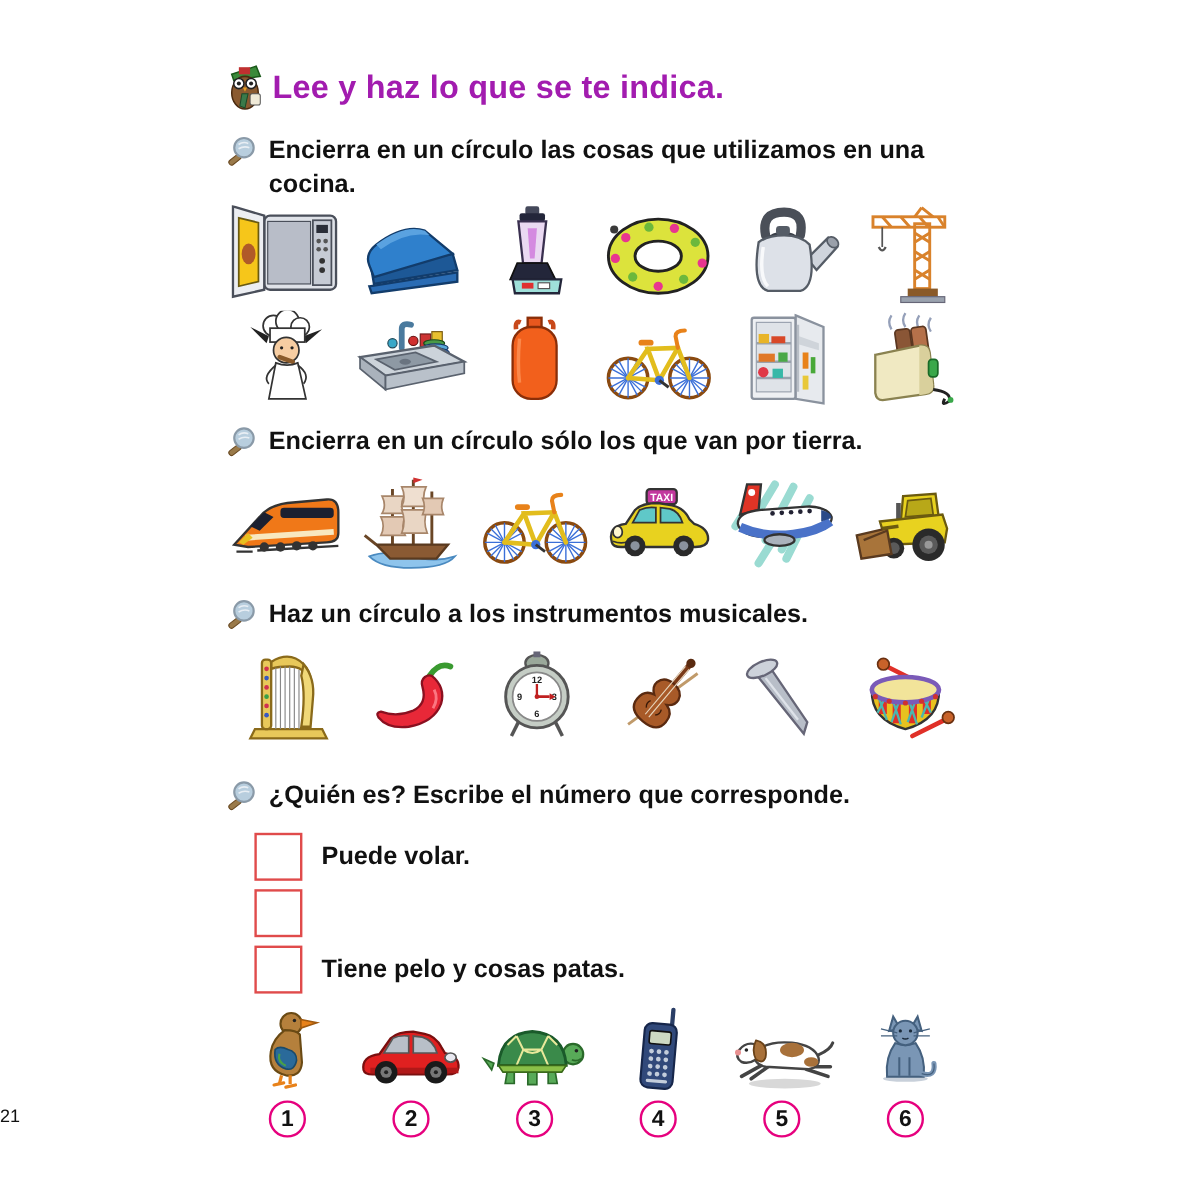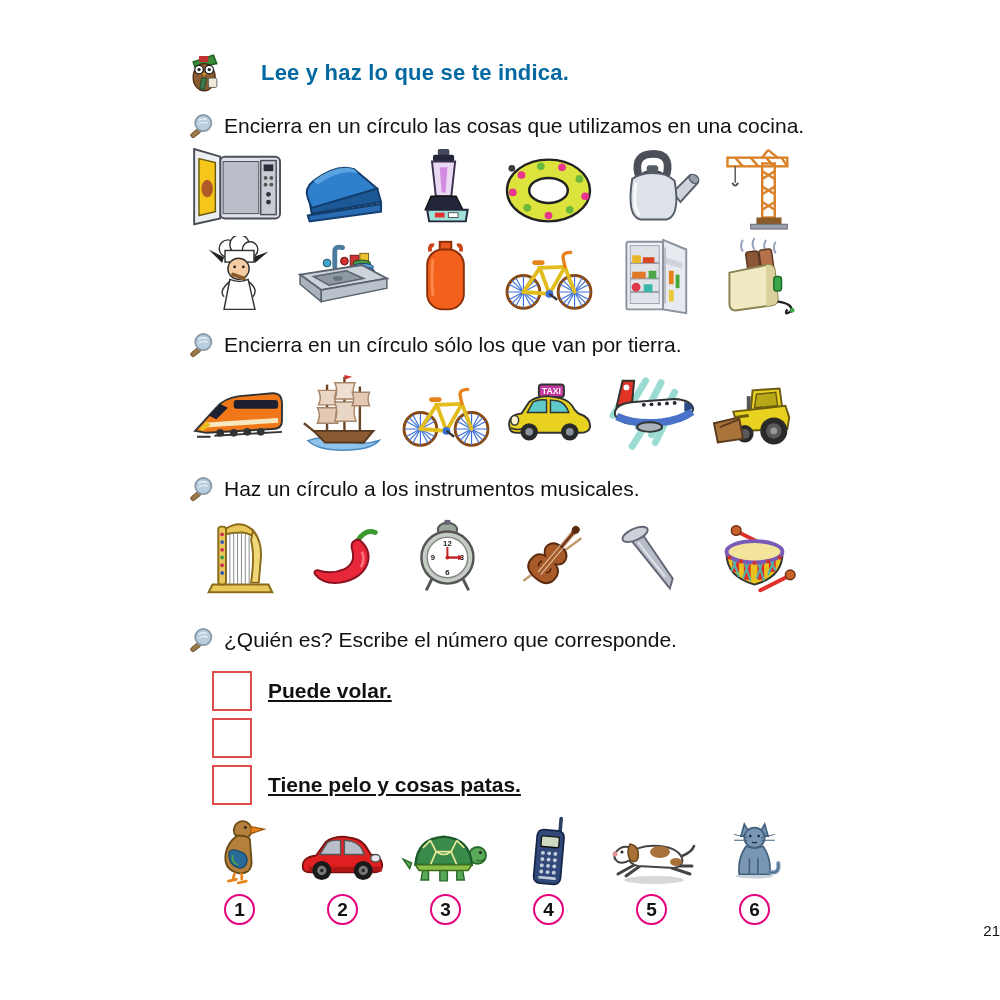--- a/index.html
+++ b/index.html
@@ -1,36 +1,36 @@
 <!DOCTYPE html>
 <html><head>
 <meta charset="utf-8">
 <style>
   html,body{margin:0;padding:0;background:#fff;width:1000px;height:1000px;overflow:hidden;
     font-family:"Liberation Sans",sans-serif;color:#111;}
   .page{position:relative;width:1000px;height:1000px;background:#fff;}
   .content{position:absolute;left:188px;top:52px;width:622px;}
   .header-row{display:flex;align-items:center;gap:5px;height:42px;}
-  .header-title{color:#0369a1;font-size:22px;font-weight:bold;letter-spacing:.2px;margin-left:34px;}
+  .header-title{color:#a21caf;font-size:27px;font-weight:bold;letter-spacing:.2px;}
   .instr{display:flex;align-items:flex-start;gap:9px;}
   .instr .mag{flex:0 0 auto;margin-top:1px;}
-  .instr-text{font-size:21px;font-weight:normal;line-height:1.32;width:590px;}
+  .instr-text{font-size:21px;font-weight:bold;line-height:1.32;width:590px;}
   .i1{margin-top:18px}.i2{margin-top:9px}.i3{margin-top:16px}.i4{margin-top:23px}
   .pic-row{display:flex;width:620px;}
   .r1{margin-top:4px}.r2{margin-top:2px}.r3{margin-top:10px}.r4{margin-top:10px}.r5{margin-top:8px}
   .pic-cell{width:103px;height:86px;display:flex;align-items:flex-start;justify-content:center;}
-  .statements{margin:12px 0 0 24px;text-decoration:underline;}
+  .statements{margin:12px 0 0 24px;}
   .statement-row{display:flex;align-items:center;gap:16px;margin-bottom:5px;height:42px;}
   .answer-box{width:36px;height:36px;border:2.5px solid #e04b4b;background:#fff;box-sizing:content-box;}
   .statement-text{font-size:21px;font-weight:bold;}
   .num-row{display:flex;width:620px;margin-top:2px;}
   .num-cell{width:103px;display:flex;justify-content:center;}
   .num-circle{width:27px;height:27px;border:2.5px solid #e6007e;border-radius:50%;
     display:flex;align-items:center;justify-content:center;font-size:19px;font-weight:bold;}
-  .page-num{position:absolute;left:0;top:922px;width:1000px;text-align:right;font-size:15px;}
+  .page-num{position:absolute;left:0;top:922px;width:1000px;text-align:left;font-size:15px;}
   svg{display:block}
 </style>
 </head>
 <body>
 
 <div class="page">
 <div class="content">
 
   <div class="header-row">
     <svg viewBox="0 0 40 46" width="34" height="40">

